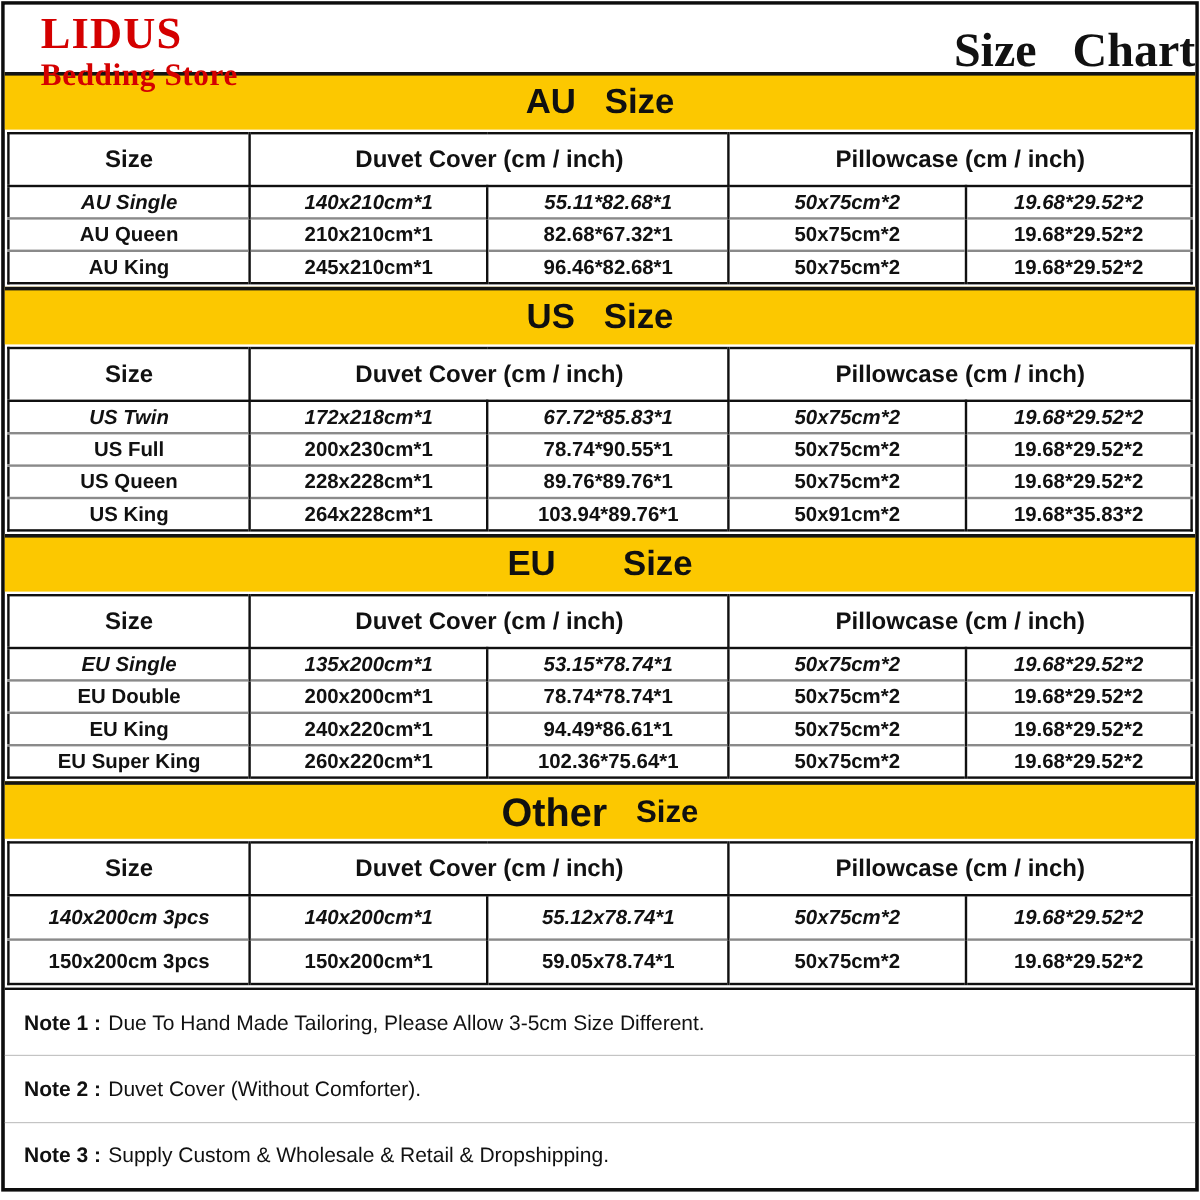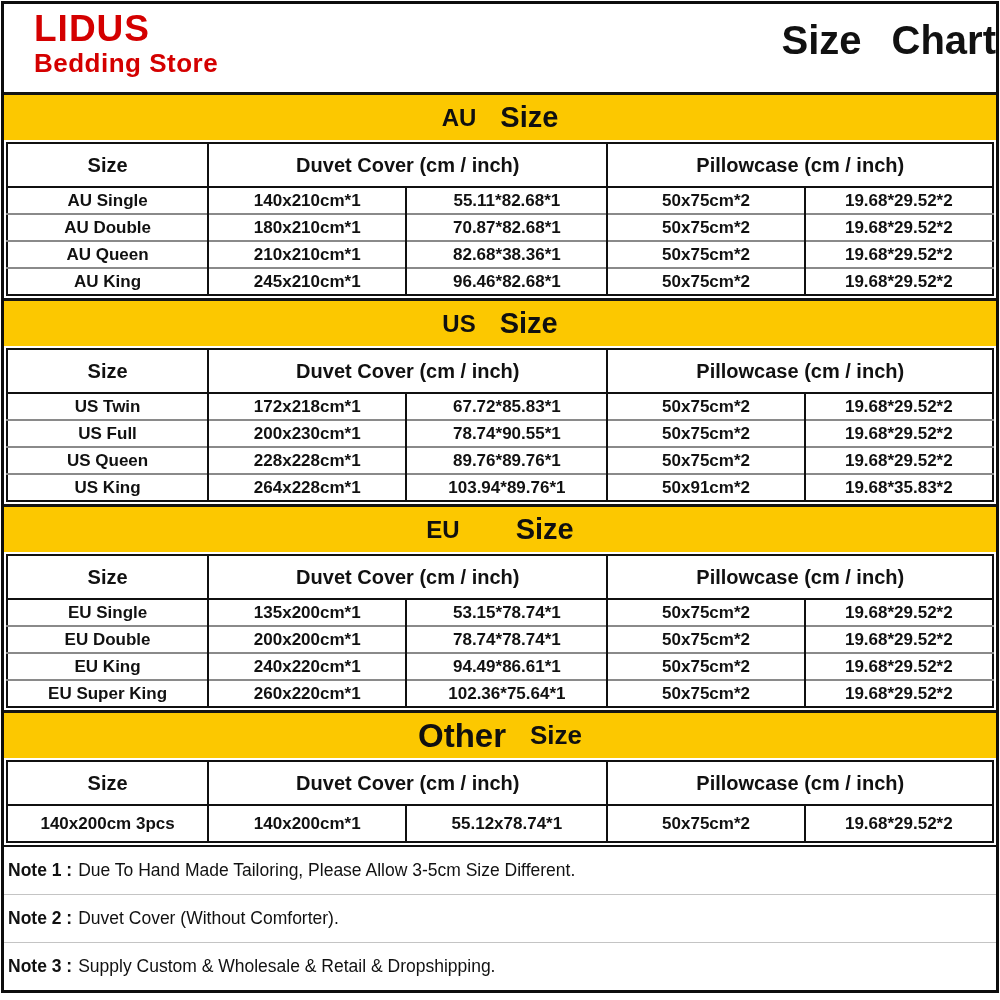--- a/index.html
+++ b/index.html
@@ -6,63 +6,63 @@
   html,body { background:#fff; width:1000px; height:1000px; overflow:hidden; }
   body { font-family:"Liberation Sans","DejaVu Sans",sans-serif; color:#111; }
 
   .sheet{
     width:998px; height:992px; margin:1px;
     border:3px solid #0d0d0d; background:#fff;
     display:flex; flex-direction:column;
   }
 
   
-  .hdr{ flex:none; height:88px; position:relative; background:#fff; }
+  .hdr{ flex:none; height:56px; position:relative; background:#fff;font-family:Liberation Serif, serif; }
   .logo{ position:absolute; left:30px; top:6px; color:#d40000; line-height:1; }
   .logo .brand{ font-size:37px; font-weight:bold; letter-spacing:1px; }
   .logo .tagline{ font-size:26px; font-weight:bold; margin-top:3px; letter-spacing:.5px; }
   .title{ position:absolute; left:0; right:0; top:14px; text-align:right;
           font-size:40px; font-weight:bold; letter-spacing:0; }
   .title .w1{ margin-right:30px; }
 
   
   .banner{
     flex:none; height:48px; background:#fcc800;
     border-top:3px solid #141414;
     display:flex; align-items:center; justify-content:center;
     font-weight:bold; color:#101010;
   }
-  .banner .w1{ font-size:24px; margin-right:24px; }
+  .banner .w1{ font-size:29px; margin-right:24px; }
   .banner .w2{ font-size:29px; }
   .banner.other .w1{ font-size:33px; }
   .banner.other .w2{ font-size:26px; }
 
   
   .tbl{ flex:none; margin:2px 2px; }
   table{ width:100%; border-collapse:collapse; table-layout:fixed;
          border:2px solid #101010; }
   col.c1{ width:20.4%; } col.c2{ width:20.1%; } col.c3{ width:20.4%; }
   col.c4{ width:20.0%; } col.c5{ width:19.1%; }
   th{
     height:44px; font-size:20px; font-weight:bold; text-align:center;
     border-bottom:2px solid #101010; background:#fff;
   }
   th.sep{ border-right:2px solid #101010; }
   td{
     height:27px; font-size:17px; font-weight:bold; text-align:center;
     background:#fff; border-top:2px solid #8a8a8a;
   }
-  tbody tr:first-child td{ border-top:none; }
+  tbody tr:first-child td{ border-top:none;font-style:italic; }
   td.sep{ border-right:2px solid #101010; }
   .sec-other td{ height:37px; }
 
   
   .notes{ flex:1; border-top:2px solid #101010; display:flex; flex-direction:column; }
   .note{
-    flex:1; display:flex; align-items:center; padding-left:4px;
+    flex:1; display:flex; align-items:center; padding-left:16px;
     font-size:17.5px; border-top:1px solid #c4c4c4;
   }
   .note:first-child{ border-top:none; }
   .note b{ font-weight:bold; margin-right:6px; white-space:pre; }
 </style>
 </head>
 <body>
 
 <div class="sheet">
 
@@ -99,30 +99,23 @@
   </thead>
 <tbody>
           <tr>
     <td class="sep">AU Single</td>
     <td class="sep">140x210cm*1</td>
     <td class="sep">55.11*82.68*1</td>
     <td class="sep">50x75cm*2</td>
     <td>19.68*29.52*2</td>
   </tr>
           <tr>
-    <td class="sep">AU Double</td>
-    <td class="sep">180x210cm*1</td>
-    <td class="sep">70.87*82.68*1</td>
-    <td class="sep">50x75cm*2</td>
-    <td>19.68*29.52*2</td>
-  </tr>
-          <tr>
     <td class="sep">AU Queen</td>
     <td class="sep">210x210cm*1</td>
-    <td class="sep">82.68*38.36*1</td>
+    <td class="sep">82.68*67.32*1</td>
     <td class="sep">50x75cm*2</td>
     <td>19.68*29.52*2</td>
   </tr>
           <tr>
     <td class="sep">AU King</td>
     <td class="sep">245x210cm*1</td>
     <td class="sep">96.46*82.68*1</td>
     <td class="sep">50x75cm*2</td>
     <td>19.68*29.52*2</td>
   </tr>
@@ -260,20 +253,27 @@
     </tr>
   </thead>
 <tbody>
           <tr>
     <td class="sep">140x200cm 3pcs</td>
     <td class="sep">140x200cm*1</td>
     <td class="sep">55.12x78.74*1</td>
     <td class="sep">50x75cm*2</td>
     <td>19.68*29.52*2</td>
   </tr>
+          <tr>
+    <td class="sep">150x200cm 3pcs</td>
+    <td class="sep">150x200cm*1</td>
+    <td class="sep">59.05x78.74*1</td>
+    <td class="sep">50x75cm*2</td>
+    <td>19.68*29.52*2</td>
+  </tr>
         </tbody>
     </table>
   </div>
 
   <div class="notes">
     <div class="note">
       <b>Note 1 :</b>
       <span>Due To Hand Made Tailoring, Please Allow 3-5cm Size Different.</span>
     </div>
     <div class="note">

